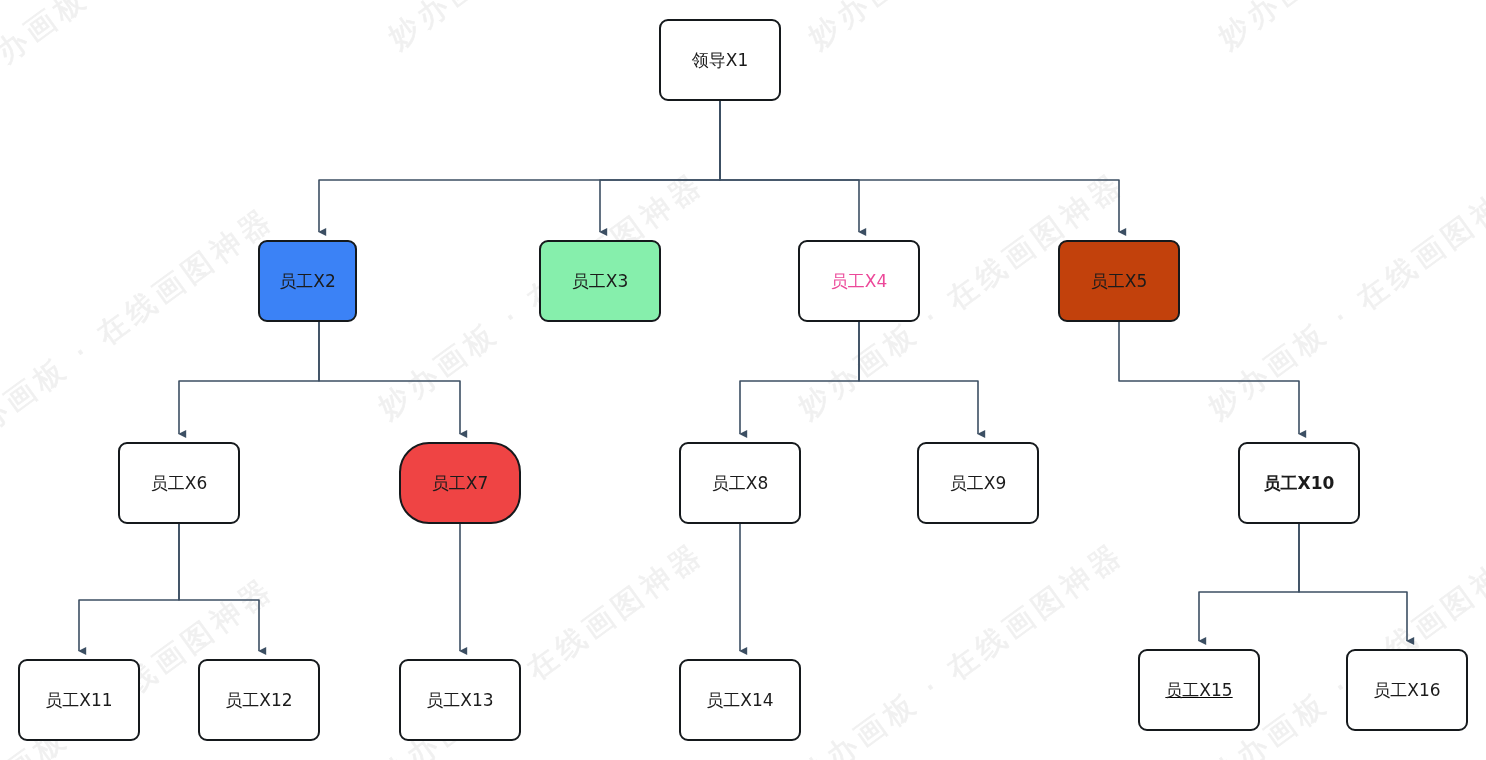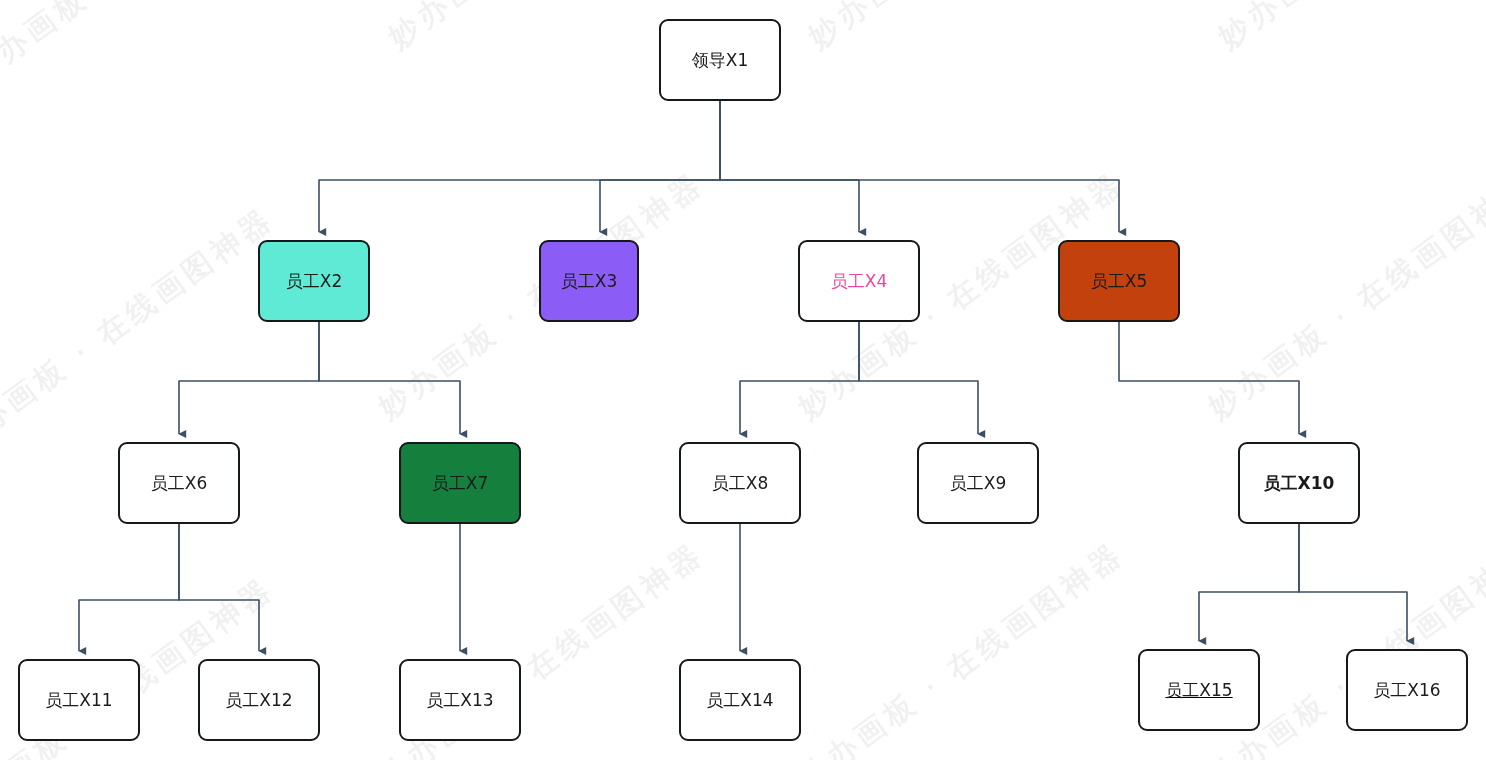--- a/index.html
+++ b/index.html
@@ -118,36 +118,36 @@
         <path class="edge-path" d="M 740 524 L 740 651" stroke="#3c4f63" marker-end="url(#arrowhead)"></path>
         <path class="edge-path" d="M 1299 524 L 1299 592 L 1199 592 L 1199 641" stroke="#3c4f63" marker-end="url(#arrowhead)"></path>
         <path class="edge-path" d="M 1299 524 L 1299 592 L 1407 592 L 1407 641" stroke="#3c4f63" marker-end="url(#arrowhead)"></path>
       </g>
   </svg>
 
   <div id="node-layer">
       <div class="node" style="left: 659px; top: 19px; width: 122px; height: 82px; border-color: rgb(21, 25, 28); background: rgb(255, 255, 255);">
         <span class="node-label" style="color: rgb(27, 27, 27);">领导X1</span>
       </div>
-      <div class="node" style="left: 258px; top: 240px; width: 112px; height: 82px; border-color: rgb(21, 25, 28); background: #5eead4;">
+      <div class="node" style="left: 258px; top: 240px; width: 99px; height: 82px; border-color: rgb(21, 25, 28); background: #3b82f6;">
         <span class="node-label" style="color: rgb(27, 27, 27);">员工X2</span>
       </div>
-      <div class="node" style="left: 539px; top: 240px; width: 100px; height: 82px; border-color: rgb(21, 25, 28); background: #8b5cf6;">
+      <div class="node" style="left: 539px; top: 240px; width: 122px; height: 82px; border-color: rgb(21, 25, 28); background: #86efac;">
         <span class="node-label" style="color: rgb(27, 27, 27);">员工X3</span>
       </div>
       <div class="node" style="left: 798px; top: 240px; width: 122px; height: 82px; border-color: rgb(21, 25, 28); background: rgb(255, 255, 255);">
         <span class="node-label" style="color: #ec4899;">员工X4</span>
       </div>
       <div class="node" style="left: 1058px; top: 240px; width: 122px; height: 82px; border-color: rgb(21, 25, 28); background: #c2410c;">
         <span class="node-label" style="color: rgb(27, 27, 27);">员工X5</span>
       </div>
       <div class="node" style="left: 118px; top: 442px; width: 122px; height: 82px; border-color: rgb(21, 25, 28); background: rgb(255, 255, 255);">
         <span class="node-label" style="color: rgb(27, 27, 27);">员工X6</span>
       </div>
-      <div class="node" style="left: 399px; top: 442px; width: 122px; height: 82px; border-color: rgb(21, 25, 28); background: #15803d;">
+      <div class="node" style="left: 399px; top: 442px; width: 122px; height: 82px; border-color: rgb(21, 25, 28); background: #ef4444; border-radius: 30px;">
         <span class="node-label" style="color: rgb(27, 27, 27);">员工X7</span>
       </div>
       <div class="node" style="left: 679px; top: 442px; width: 122px; height: 82px; border-color: rgb(21, 25, 28); background: rgb(255, 255, 255);">
         <span class="node-label" style="color: rgb(27, 27, 27);">员工X8</span>
       </div>
       <div class="node" style="left: 917px; top: 442px; width: 122px; height: 82px; border-color: rgb(21, 25, 28); background: rgb(255, 255, 255);">
         <span class="node-label" style="color: rgb(27, 27, 27);">员工X9</span>
       </div>
       <div class="node" style="left: 1238px; top: 442px; width: 122px; height: 82px; border-color: rgb(21, 25, 28); background: rgb(255, 255, 255);">
         <span class="node-label" style="color: rgb(27, 27, 27); font-weight: bold;">员工X10</span>

